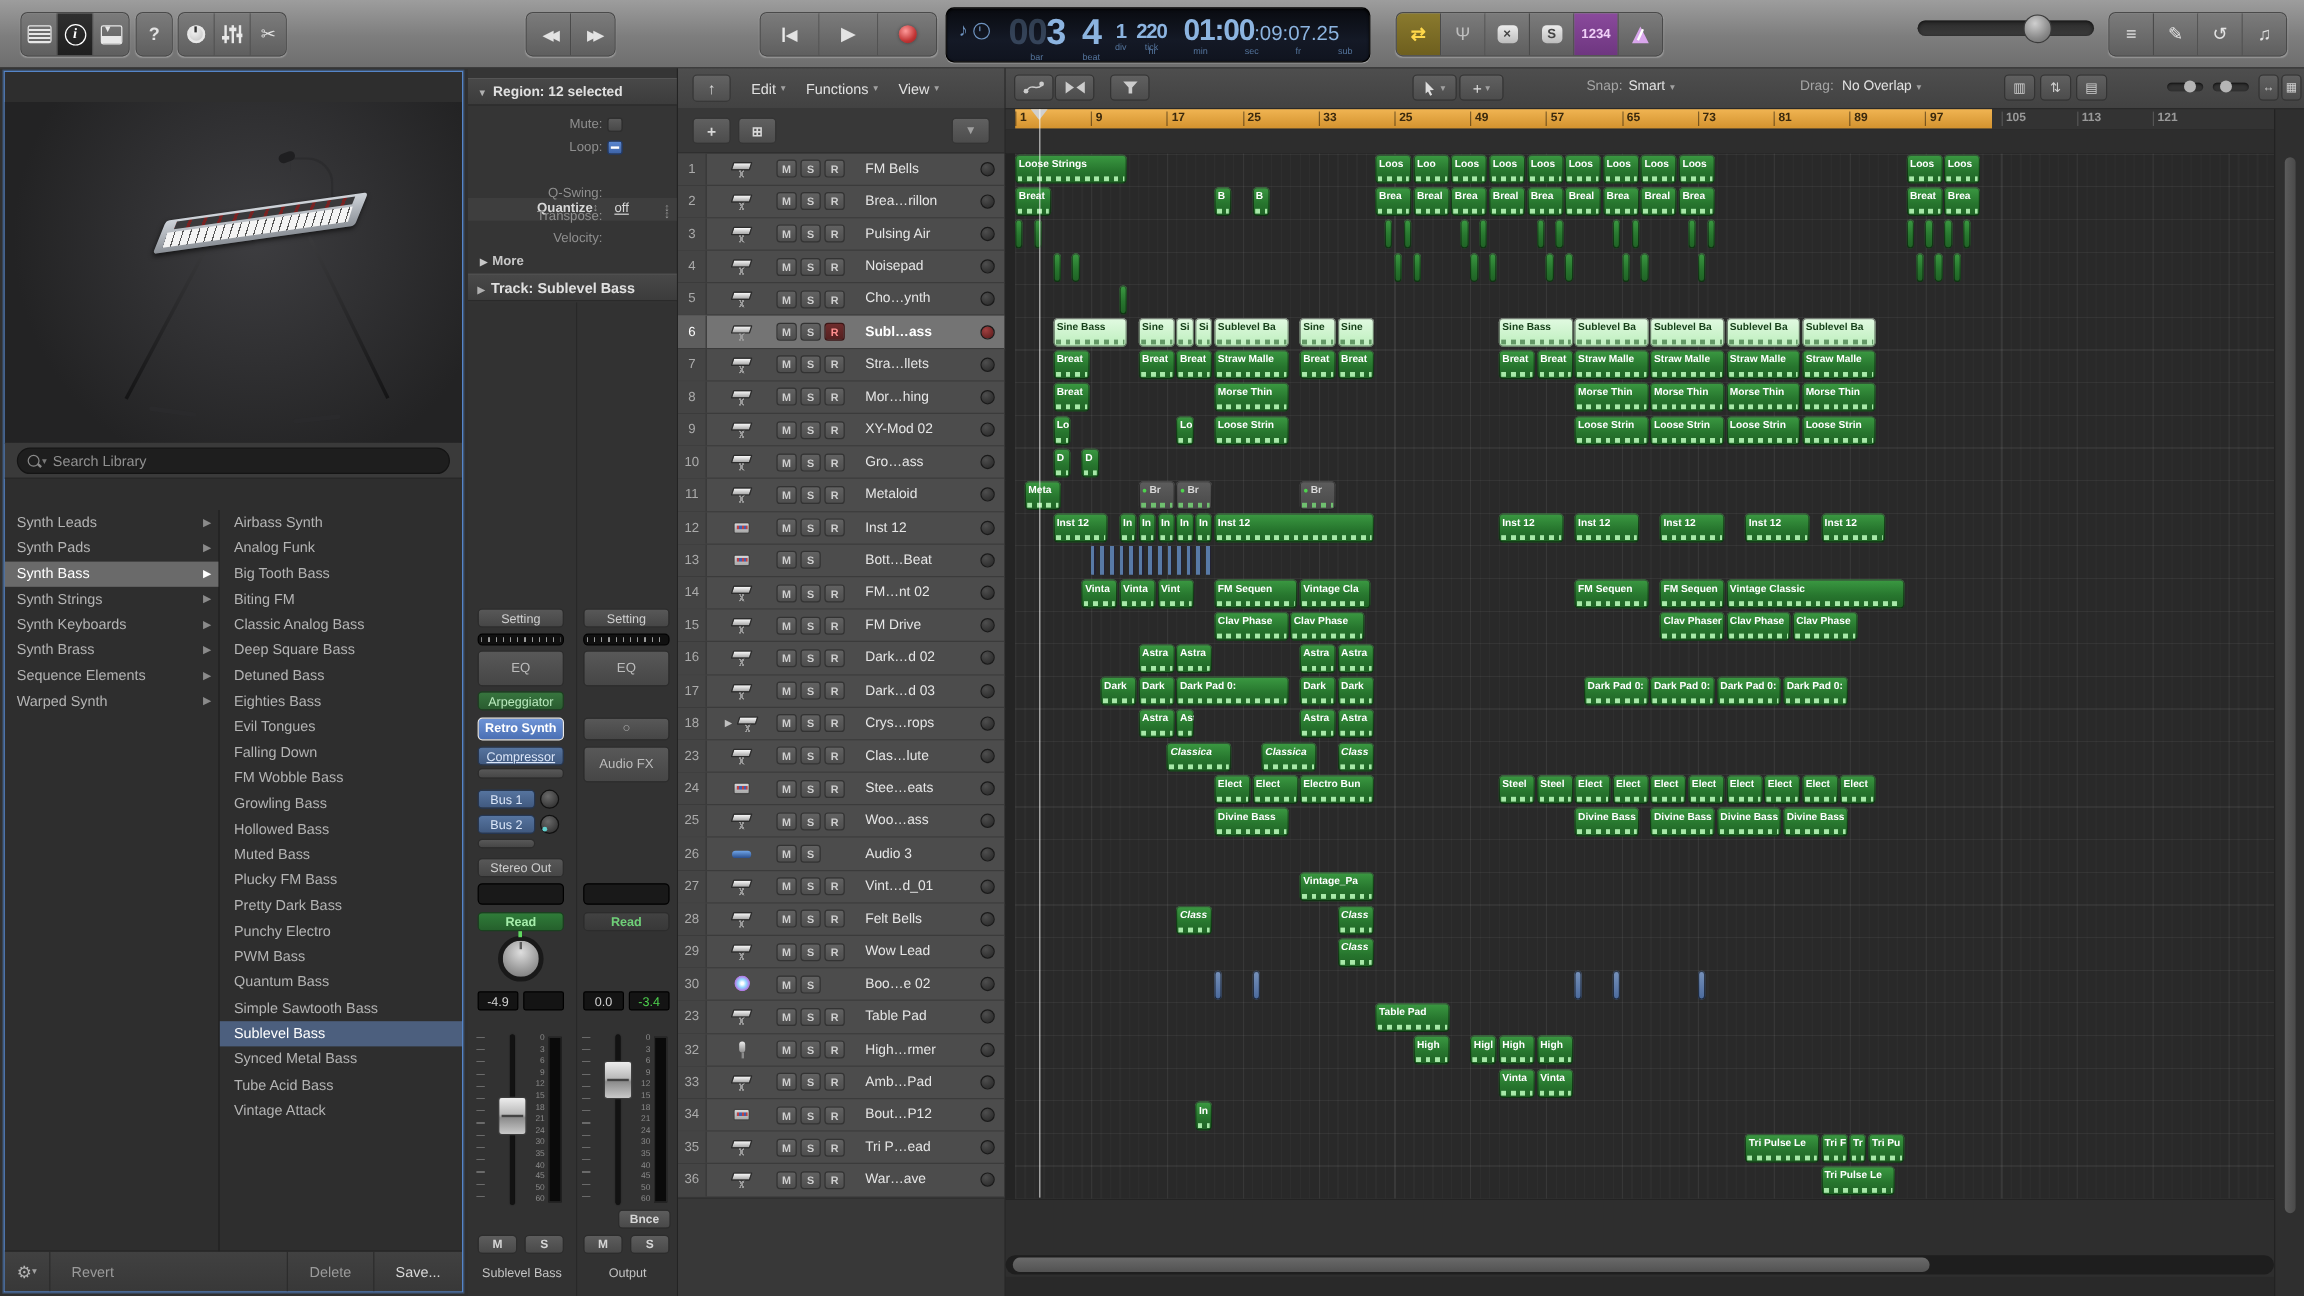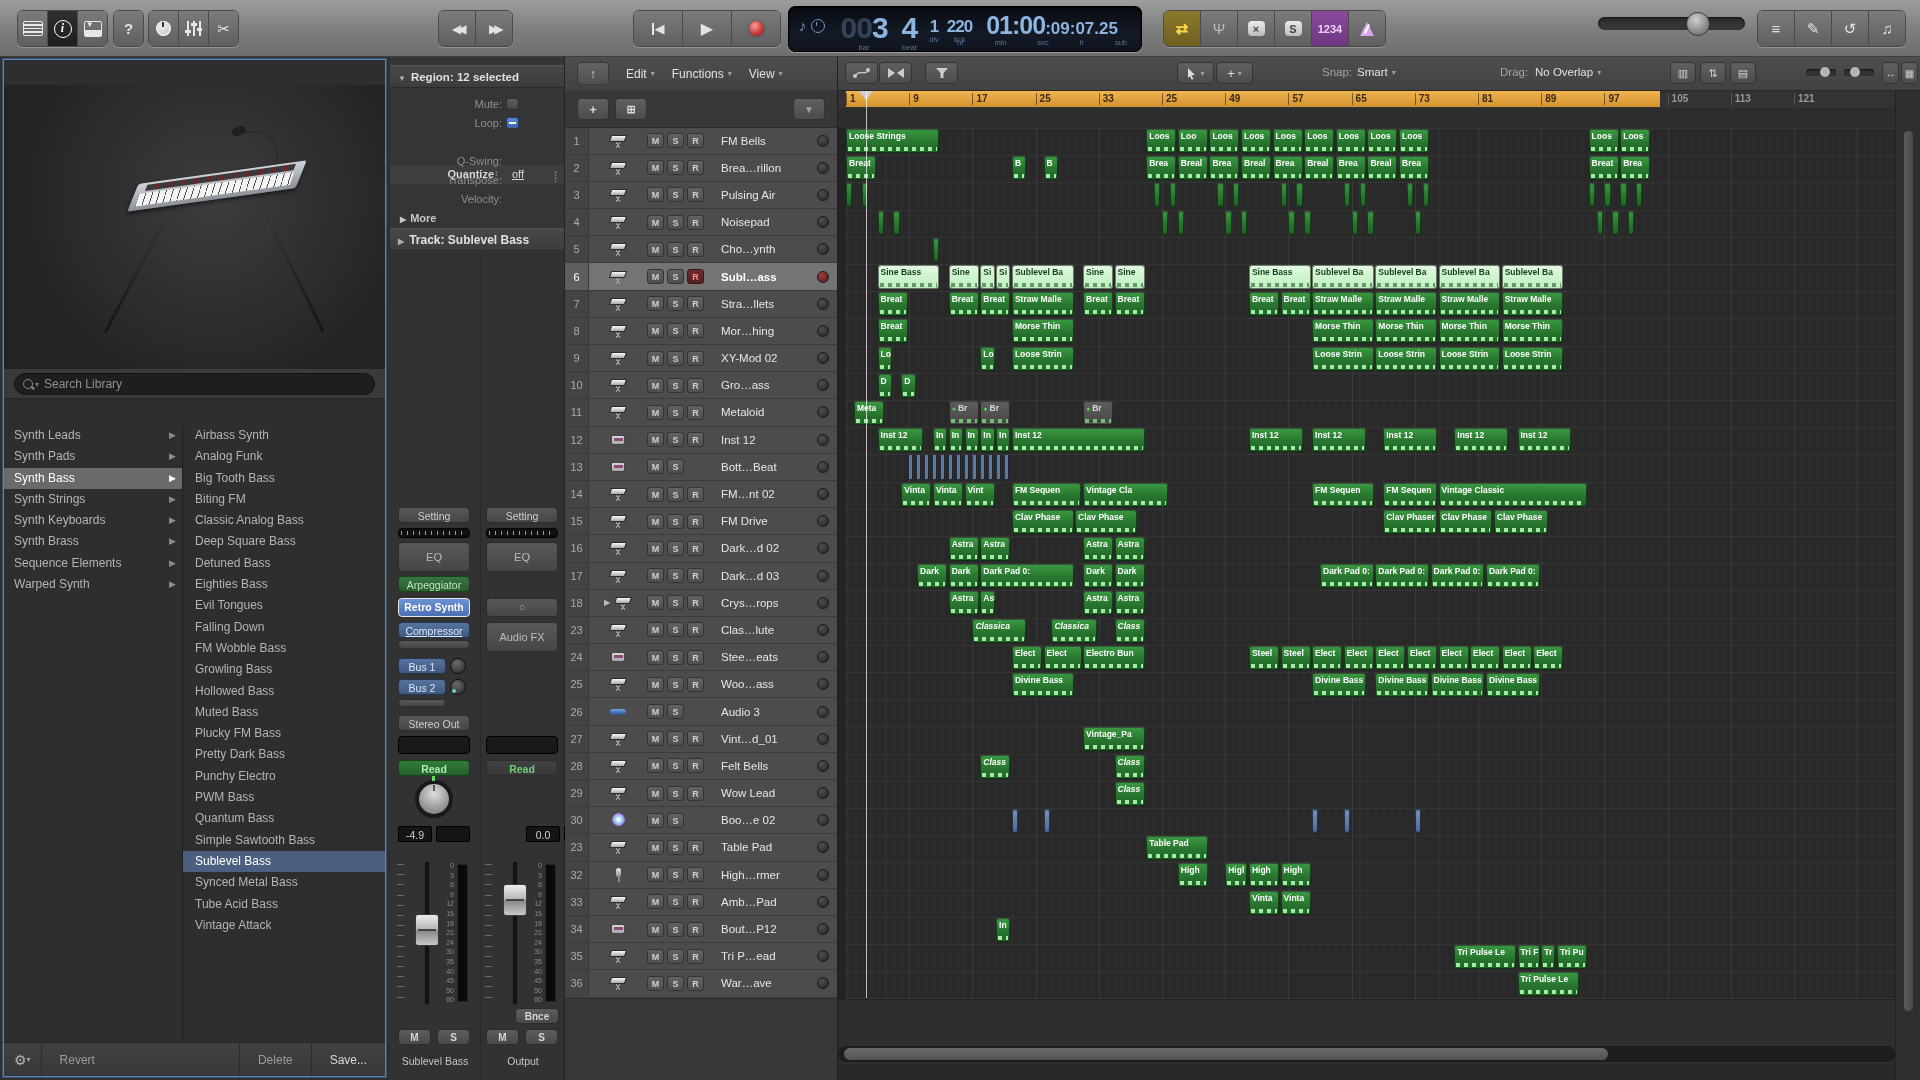--- a/index.html
+++ b/index.html
@@ -38,21 +38,21 @@
   #lcd .lcd-ico{margin:10px 4px 0 10px;font-size:15px;color:#6f94c0;}
   #lcd .clock{width:12px;height:12px;border:1.5px solid #6f94c0;border-radius:50%;margin-top:12px;position:relative;}
   #lcd .clock::after{content:"";position:absolute;left:4px;top:1.5px;width:1.5px;height:4px;background:#6f94c0;}
   .lcd-field{text-align:center;margin-top:4px;}
   .lcd-num{font-weight:bold;font-size:30px;letter-spacing:-1px;}
   .lcd-num .dim{opacity:.28;}
   .lcd-num.small{font-size:17px;padding-top:6px;}
   .lcd-lab{font-size:7.5px;color:#54749c;margin-top:-2px;}
   .lcd-time{display:flex;align-items:baseline;margin:4px 0 0 14px;}
   .lcd-time .main{font-weight:bold;font-size:25px;letter-spacing:-1px;}
-  .lcd-time .rest{font-weight:bold;font-size:17px;text-align:right;}
+  .lcd-time .rest{font-weight:normal;font-size:17px;text-align:right;}
   .lcd-tlabs{position:absolute;right:14px;top:31px;width:170px;display:flex;justify-content:space-between;font-size:7.5px;color:#54749c;}
   #vol-slider{position:absolute;left:1598px;top:17px;width:147px;height:13px;border-radius:7px;background:linear-gradient(#2c2c2c,#3a3a3a);box-shadow:inset 0 1px 3px #111;}
   #vol-thumb{position:absolute;left:88px;top:-5px;width:22px;height:22px;border-radius:50%;background:radial-gradient(circle at 40% 30%,#cfcfcf,#8a8a8a 60%,#666);border:1px solid #3a3a3a;}
   
   .panel-head{background:linear-gradient(#4c4c4c,#3e3e3e);border-bottom:1px solid #2b2b2b;color:#cfcfcf;}
   
   #library{position:absolute;left:3px;top:59px;width:383px;height:1018px;background:#2e2e2e;border:1px solid #5585c8;box-shadow:0 0 0 1px rgba(85,133,200,.4);box-sizing:border-box;}
   #lib-title{position:absolute;left:0;top:0;right:0;height:25px;text-align:center;font-size:12.5px;line-height:25px;}
   #lib-image{position:absolute;left:0;top:25px;right:0;height:284px;background:radial-gradient(circle at 55% 40%,#3d3d40,#232324 75%);overflow:hidden;border-bottom:1px solid #242424;}
   .kb-body{position:absolute;left:128px;top:88px;width:170px;height:26px;background:linear-gradient(#cfd4da,#8b9097);transform:rotate(-8deg) skewX(-30deg);border-radius:3px;box-shadow:0 2px 4px rgba(0,0,0,.6);}
@@ -490,21 +490,21 @@
       </div>
 
       <div class="strip" id="stripR">
         <div class="slot" style="top:255px;">Setting</div>
         <div class="slot eqthumb" style="top:276px;"></div>
         <div class="slot big" style="top:290px;">EQ</div>
         <div class="slot circ" style="top:346px;height:19px;line-height:17px;">○</div>
         <div class="slot big" style="top:370px;">Audio FX</div>
         <div class="slot dark" style="top:484px;height:18px;"></div>
         <div class="slot readdim" style="top:508px;">Read</div>
-        <div class="vrow" style="top:574px;margin-left:40px;">
+        <div class="vrow" style="top:574px;">
           <div class="vbox">0.0</div>
           <div class="vbox green">-3.4</div>
         </div>
         <div class="fzone" style="top:610px;">
           <div class="fticks"></div>
           <div class="ftrack"></div>
           <div class="fcap" style="top:22px;"></div>
           <div class="fscale">
               <span style="top: 0px;">0</span>
               <span style="top: 9.6px;">3</span>
@@ -1173,21 +1173,21 @@
         <div class="reg g" style="left: 410.9px; top: 300.7px; width: 53.8px;"><span>Inst 12</span><div class="nt"></div></div>
         <div class="reg g" style="left: 474.1px; top: 300.7px; width: 53.8px;"><span>Inst 12</span><div class="nt"></div></div>
         <div class="reg g" style="left: 545.2px; top: 300.7px; width: 53.8px;"><span>Inst 12</span><div class="nt"></div></div>
         <div class="reg g" style="left: 616.3px; top: 300.7px; width: 53.8px;"><span>Inst 12</span><div class="nt"></div></div>
         <div class="reg g" style="left: 679.5px; top: 300.7px; width: 53.8px;"><span>Inst 12</span><div class="nt"></div></div>
         <div class="reg p" style="left: 71.2px; top: 327.9px; width: 101.2px;"></div>
         <div class="reg g" style="left: 63.3px; top: 355.1px; width: 30.1px;"><span>Vinta</span><div class="nt"></div></div>
         <div class="reg g" style="left: 94.9px; top: 355.1px; width: 30.1px;"><span>Vinta</span><div class="nt"></div></div>
         <div class="reg g" style="left: 126.5px; top: 355.1px; width: 30.1px;"><span>Vint</span><div class="nt"></div></div>
         <div class="reg g" style="left: 173.9px; top: 355.1px; width: 69.6px;"><span>FM Sequen</span><div class="nt"></div></div>
-        <div class="reg g" style="left: 245px; top: 355.1px; width: 85px;"><span>Vintage Cla</span><div class="nt"></div></div>
+        <div class="reg g" style="left: 245px; top: 355.1px; width: 59px;"><span>Vintage Cla</span><div class="nt"></div></div>
         <div class="reg g" style="left: 474.1px; top: 355.1px; width: 61.7px;"><span>FM Sequen</span><div class="nt"></div></div>
         <div class="reg g" style="left: 545.2px; top: 355.1px; width: 53.8px;"><span>FM Sequen</span><div class="nt"></div></div>
         <div class="reg g" style="left: 600.5px; top: 355.1px; width: 148.6px;"><span>Vintage Classic</span><div class="nt"></div></div>
         <div class="reg g" style="left: 173.9px; top: 382.3px; width: 61.7px;"><span>Clav Phase</span><div class="nt"></div></div>
         <div class="reg g" style="left: 237.1px; top: 382.3px; width: 61.7px;"><span>Clav Phase</span><div class="nt"></div></div>
         <div class="reg g" style="left: 545.2px; top: 382.3px; width: 53.8px;"><span>Clav Phaser</span><div class="nt"></div></div>
         <div class="reg g" style="left: 600.5px; top: 382.3px; width: 53.8px;"><span>Clav Phase</span><div class="nt"></div></div>
         <div class="reg g" style="left: 655.8px; top: 382.3px; width: 53.8px;"><span>Clav Phase</span><div class="nt"></div></div>
         <div class="reg g" style="left: 110.7px; top: 409.5px; width: 30.1px;"><span>Astra</span><div class="nt"></div></div>
         <div class="reg g" style="left: 142.3px; top: 409.5px; width: 30.1px;"><span>Astra</span><div class="nt"></div></div>

